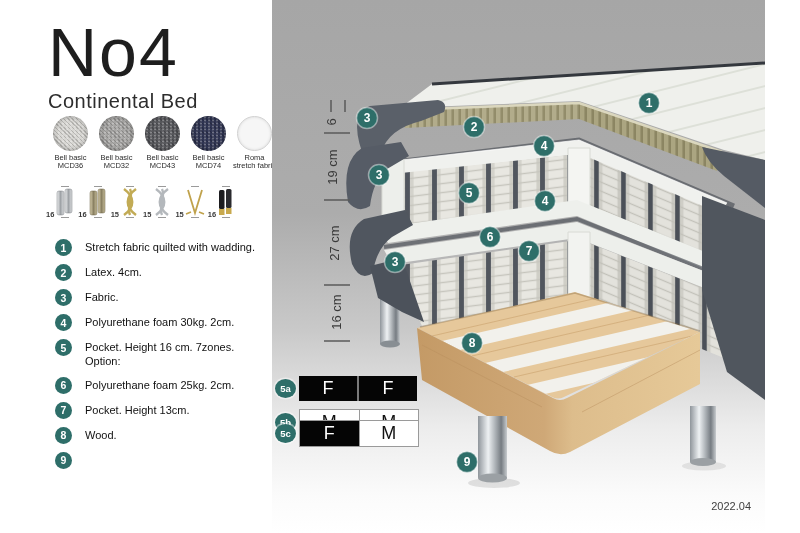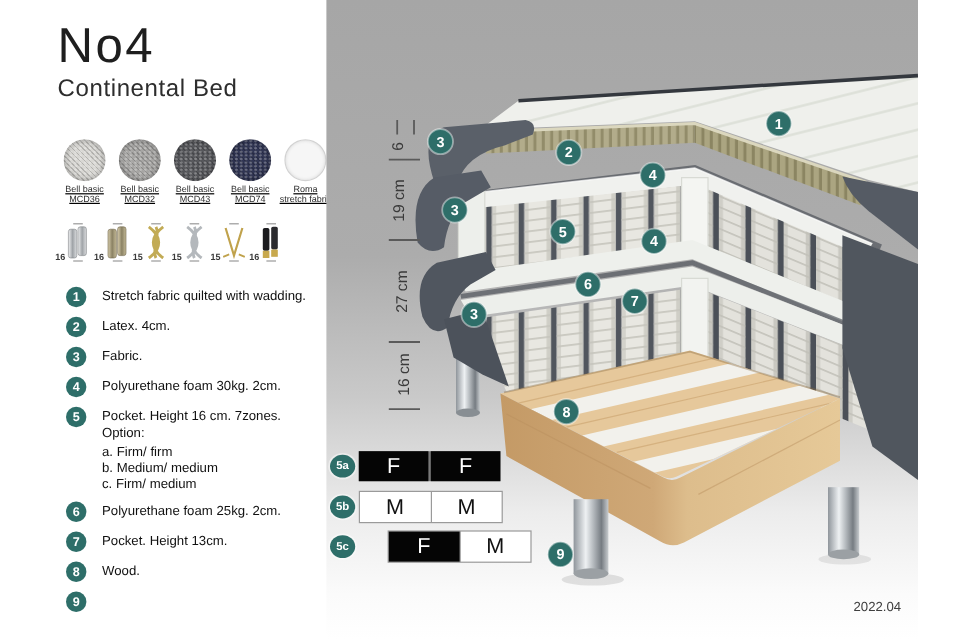--- a/index.html
+++ b/index.html
@@ -4,25 +4,25 @@
 <style>
   html,body{margin:0;padding:0;}
   body{
     width:800px;height:533px;overflow:hidden;position:relative;
     background:#ffffff;font-family:"Liberation Sans",sans-serif;
     -webkit-font-smoothing:antialiased;
   }
   
   .left{position:absolute;left:0;top:0;width:272px;height:533px;background:#fff;}
   .brand{position:absolute;left:48px;top:18px;}
-  .brand .title{font-size:41px;font-weight:300;letter-spacing:2px;color:#1e1e1e;line-height:1.0;}
+  .brand .title{font-size:68px;font-weight:300;letter-spacing:2px;color:#1e1e1e;line-height:1.0;}
   .brand .subtitle{font-size:20px;font-weight:300;letter-spacing:.5px;color:#2d2d2d;margin-top:4px;}
 
   .swatches{position:absolute;left:50px;top:116px;display:flex;gap:5px;}
-  .swatch-col{width:41px;display:flex;flex-direction:column;align-items:center;text-decoration:underline;}
+  .swatch-col{width:41px;display:flex;flex-direction:column;align-items:center;}
   .swatch{width:35px;height:35px;border-radius:50%;
     box-shadow:inset 0 0 5px rgba(0,0,0,.35);
     background-image:
       radial-gradient(circle, rgba(255,255,255,.30) 0 .8px, transparent 1.3px),
       repeating-linear-gradient(45deg, rgba(0,0,0,.18) 0 1px, transparent 1px 3px);
     background-size:4px 3px,auto;}
   .swatch.plain{background-image:none;box-shadow:inset 0 0 3px rgba(0,0,0,.12);border:1px solid #d2d2d2;width:33px;height:33px;}
   .swatch-label{margin-top:3px;font-size:7.5px;line-height:1.1;color:#2b2b2b;text-align:center;white-space:nowrap;}
 
   .legs-row{position:absolute;left:46px;top:185px;display:flex;gap:3px;align-items:center;}
@@ -188,25 +188,20 @@
       <span class="ftext">Fabric.</span>
       </div>
     <div class="feat">
       <span class="fnum">4</span>
       <span class="ftext">Polyurethane foam 30kg. 2cm.</span>
       </div>
     <div class="feat">
       <span class="fnum">5</span>
       <span class="ftext">Pocket. Height 16 cm. 7zones. Option:</span>
       </div>
-    <div class="fopts">
-      <div>a. Firm/ firm</div>
-      <div>b. Medium/ medium</div>
-      <div>c. Firm/ medium</div>
-    </div>
     <div class="feat">
       <span class="fnum">6</span>
       <span class="ftext">Polyurethane foam 25kg. 2cm.</span>
       </div>
     <div class="feat">
       <span class="fnum">7</span>
       <span class="ftext">Pocket. Height 13cm.</span>
       </div>
     <div class="feat">
       <span class="fnum">8</span>
@@ -396,21 +391,21 @@
       <div class="fcell dark">F</div>
     </div>
   </div>
   <div class="firm-row" style="left:3px;top:409px;">
     <span class="fcirc">5b</span>
     <div class="fbox gb">
       <div class="fcell light">M</div>
       <div class="fcell light">M</div>
     </div>
   </div>
-  <div class="firm-row" style="left:3px;top:442px;gap:24px;">
+  <div class="firm-row" style="left:3px;top:420px;">
     <span class="fcirc">5c</span>
     <div class="fbox gb">
       <div class="fcell dark">F</div>
       <div class="fcell light">M</div>
     </div>
   </div>
 
   <div class="version">2022.04</div>
 </div>
 

